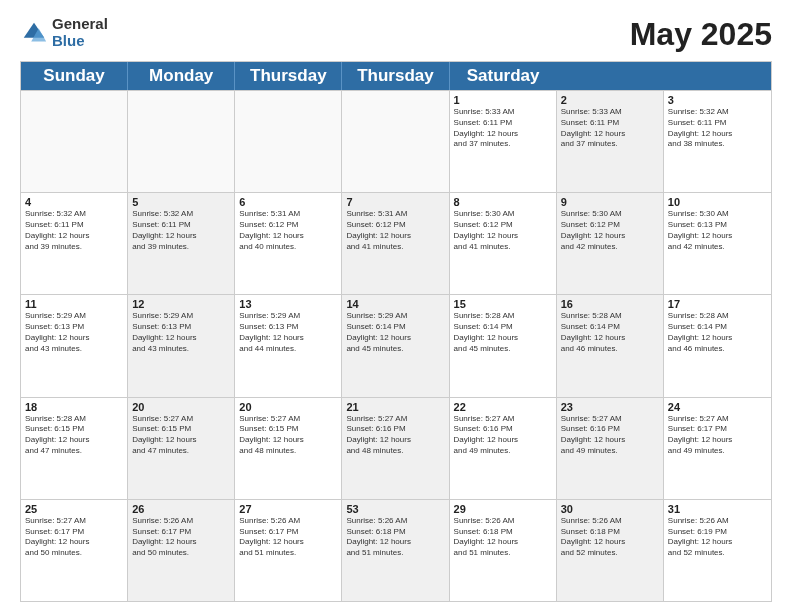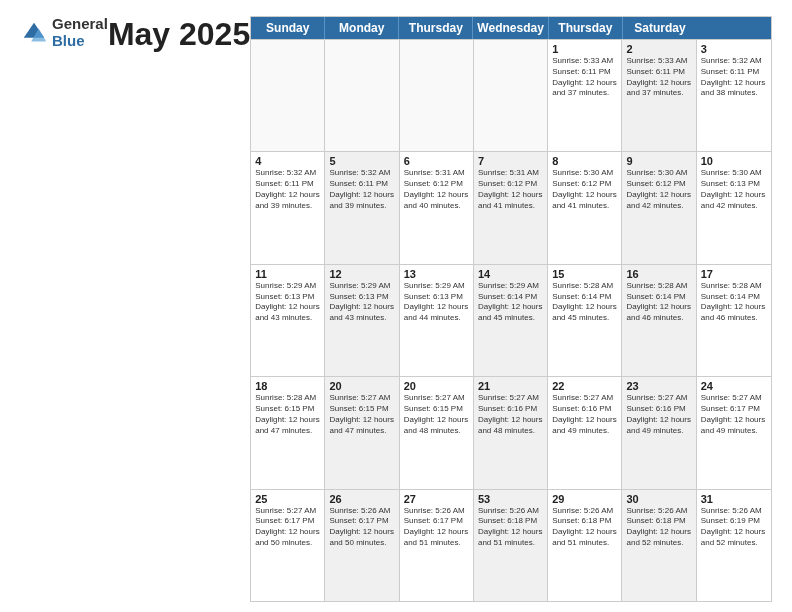--- a/index.html
+++ b/index.html
@@ -8,20 +8,21 @@
       background: #fff;
       width: 792px;
       height: 612px;
       overflow: hidden;
     }
     .page {
       width: 792px;
       height: 612px;
       padding: 16px 20px 10px 20px;
       display: flex;
+      flex-direction: column;
     }
     .header {
       display: flex;
       align-items: flex-start;
       justify-content: space-between;
       margin-bottom: 8px;
     }
     .logo {
       display: flex;
       align-items: center;
@@ -64,21 +65,21 @@
       flex-direction: column;
       border: 1px solid #ccc;
     }
     .cal-header-row {
       display: grid;
       grid-template-columns: repeat(7, 1fr);
       background: #2e6da4;
     }
     .cal-header-cell {
       color: #fff;
-      font-size: 12px;
+      font-size: 17px;
       font-weight: bold;
       padding: 4px 4px;
       text-align: center;
       border-right: 1px solid #5a93c5;
     }
     .cal-header-cell:last-child { border-right: none; }
     .cal-body {
       flex: 1;
       display: flex;
       flex-direction: column;
@@ -131,21 +132,20 @@
     <div class="title-block">
       <div class="main-title">May 2025</div>
     </div>
   </div>
 
   <div class="calendar">
     <div class="cal-header-row">
     <div class="cal-header-cell">Sunday</div>
         <div class="cal-header-cell">Monday</div>
         <div class="cal-header-cell">Thursday</div>
-        <div class="cal-header-cell">Wednesday</div>
         <div class="cal-header-cell">Thursday</div>
         <div class="cal-header-cell">Saturday</div>
       </div>
     <div class="cal-body">
     <div class="cal-week">
           <div class="cal-cell empty"></div>
           <div class="cal-cell empty"></div>
           <div class="cal-cell empty"></div>
           <div class="cal-cell empty"></div>
           <div class="cal-cell">

